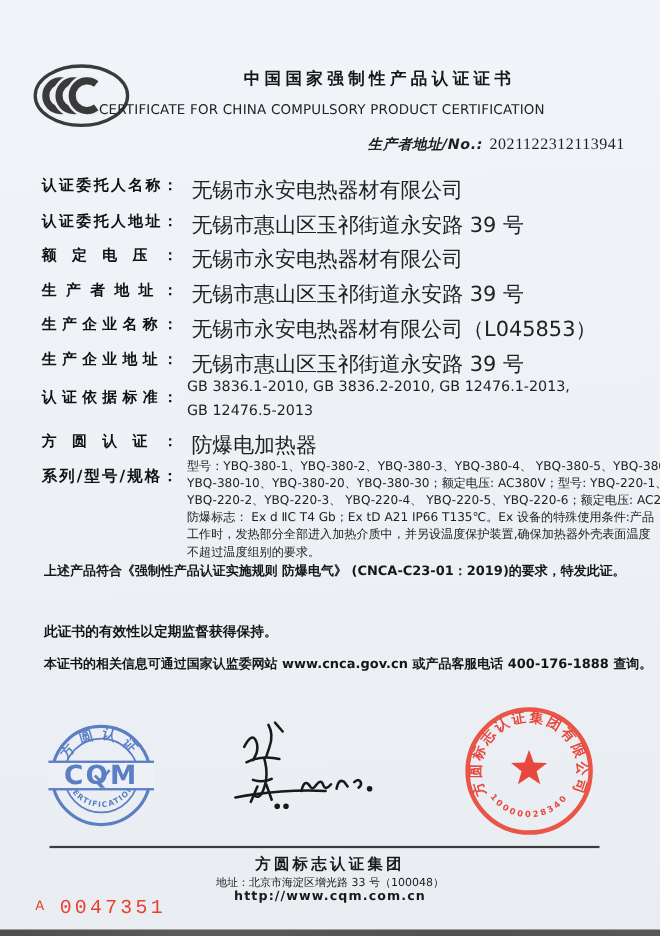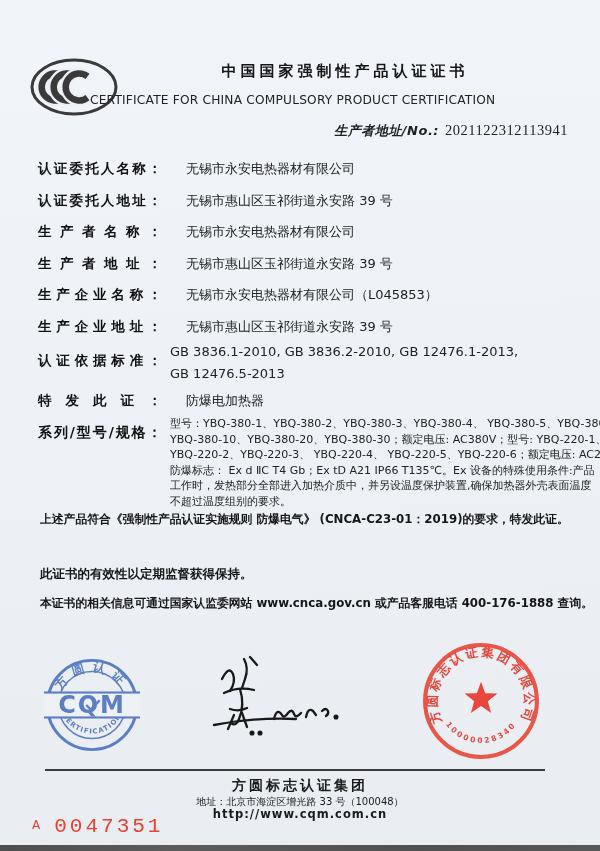--- a/index.html
+++ b/index.html
@@ -13,39 +13,39 @@
   
   .title-cn{top:62px;left:110px;width:470px;text-align:center;font-size:15px;font-weight:bold;letter-spacing:4px;color:#161616;}
   .title-en{top:93px;left:90px;width:500px;text-align:left;font-size:12.2px;font-weight:500;letter-spacing:.2px;color:#222;}
   .certno{top:122px;right:32px;font-size:13px;}
   .certno .lbl{font-weight:bold;font-style:italic;letter-spacing:.5px;}
   .certno .num{font-family:"Liberation Serif","DejaVu Serif",serif;font-size:14.5px;margin-left:6px;letter-spacing:.5px;}
   
   .row{position:absolute;left:38px;display:flex;align-items:flex-start;}
   .flabel{flex:0 0 124px;width:124px;font-weight:bold;font-size:13.5px;letter-spacing:.5px;color:#111;
           text-align:justify;text-align-last:justify;}
-  .fvalue{margin-left:24px;font-size:13px;white-space:nowrap;color:#222;}
+  .fvalue{margin-left:12px;font-size:19px;white-space:nowrap;color:#222;}
   .vblock{margin-left:8px;font-size:13px;color:#222;line-height:22px;white-space:nowrap;}
   .vblock.small{font-size:11px;line-height:15.6px;}
   .pad11{padding-top:11px;}
   .pad8{padding-top:8px;}
   
   .statement{top:512px;left:40px;width:540px;font-size:11.8px;font-weight:bold;white-space:nowrap;color:#161616;}
   .dates{top:538px;left:40px;width:530px;font-size:12.5px;font-weight:bold;color:#161616;}
   .dates .expiry{position:absolute;left:350px;top:0;}
   .validity{top:566px;left:40px;font-size:12.5px;font-weight:bold;color:#161616;text-align:right;}
   .infonote{top:596px;left:40px;width:540px;font-size:11.8px;font-weight:bold;white-space:nowrap;color:#161616;}
   
   .divider{top:769px;left:45px;width:500px;height:2px;background:#3c3c3c;}
   .forg{top:777px;left:150px;width:300px;text-align:center;font-size:14px;font-weight:bold;letter-spacing:3px;color:#1a1a1a;}
   .faddr{top:795px;left:100px;width:400px;text-align:center;font-size:10px;font-weight:normal;color:#1a1a1a;}
   .fweb{top:807px;left:100px;width:400px;text-align:center;font-size:11.5px;font-weight:bold;letter-spacing:1px;color:#1a1a1a;}
   .serial{top:815px;left:32px;color:#e8412e;}
   .serial .pre{font-size:12px;margin-right:14px;vertical-align:3px;}
-  .serial .num{font-family:"Liberation Mono","DejaVu Sans Mono",monospace;font-size:21px;letter-spacing:3px;}
+  .serial .num{font-family:"Liberation Mono","DejaVu Sans Mono",monospace;font-size:18px;letter-spacing:3px;}
   .bottomstrip{left:0;bottom:0;width:600px;height:6px;background:linear-gradient(90deg,#4e4e4e,#5c5c5c 30%,#505050 70%,#585858);}
   .ccc-logo{top:56px;left:28px;}
   .cqm-logo{top:657px;left:44px;}
   .signature{top:653px;left:210px;}
   .seal{top:640px;left:420px;opacity:.92;}
 </style>
 </head>
 <body>
 
 <div id="certificate">
@@ -70,21 +70,21 @@
 
   <div class="row" style="top:160px">
     <span class="flabel">认证委托人名称：</span>
     <span class="fvalue">无锡市永安电热器材有限公司</span>
   </div>
   <div class="row" style="top:192px">
     <span class="flabel">认证委托人地址：</span>
     <span class="fvalue">无锡市惠山区玉祁街道永安路 39 号</span>
   </div>
   <div class="row" style="top:223px">
-    <span class="flabel">生产者名称：</span>
+    <span class="flabel">额定电压：</span>
     <span class="fvalue">无锡市永安电热器材有限公司</span>
   </div>
   <div class="row" style="top:255px">
     <span class="flabel">生产者地址：</span>
     <span class="fvalue">无锡市惠山区玉祁街道永安路 39 号</span>
   </div>
   <div class="row" style="top:286px">
     <span class="flabel">生产企业名称：</span>
     <span class="fvalue">无锡市永安电热器材有限公司（L045853）</span>
   </div>
@@ -93,21 +93,21 @@
     <span class="fvalue">无锡市惠山区玉祁街道永安路 39 号</span>
   </div>
   <div class="row" style="top:341px">
     <span class="flabel pad11">认证依据标准：</span>
     <div class="vblock">
       <div>GB 3836.1-2010, GB 3836.2-2010, GB 12476.1-2013,</div>
       <div>GB 12476.5-2013</div>
     </div>
   </div>
   <div class="row" style="top:392px">
-    <span class="flabel">特发此证：</span>
+    <span class="flabel">方圆认证：</span>
     <span class="fvalue">防爆电加热器</span>
   </div>
   <div class="row" style="top:416px">
     <span class="flabel pad8" style="font-size:14px">系列/型号/规格：</span>
     <div class="vblock small">
       <div>型号：YBQ-380-1、YBQ-380-2、YBQ-380-3、YBQ-380-4、 YBQ-380-5、YBQ-380-6、</div>
       <div>YBQ-380-10、YBQ-380-20、YBQ-380-30；额定电压: AC380V；型号: YBQ-220-1、</div>
       <div>YBQ-220-2、YBQ-220-3、 YBQ-220-4、 YBQ-220-5、YBQ-220-6；额定电压: AC220V.</div>
       <div>防爆标志： Ex d ⅡC T4 Gb；Ex tD A21 IP66 T135℃。Ex 设备的特殊使用条件:产品</div>
       <div>工作时，发热部分全部进入加热介质中，并另设温度保护装置,确保加热器外壳表面温度</div>

